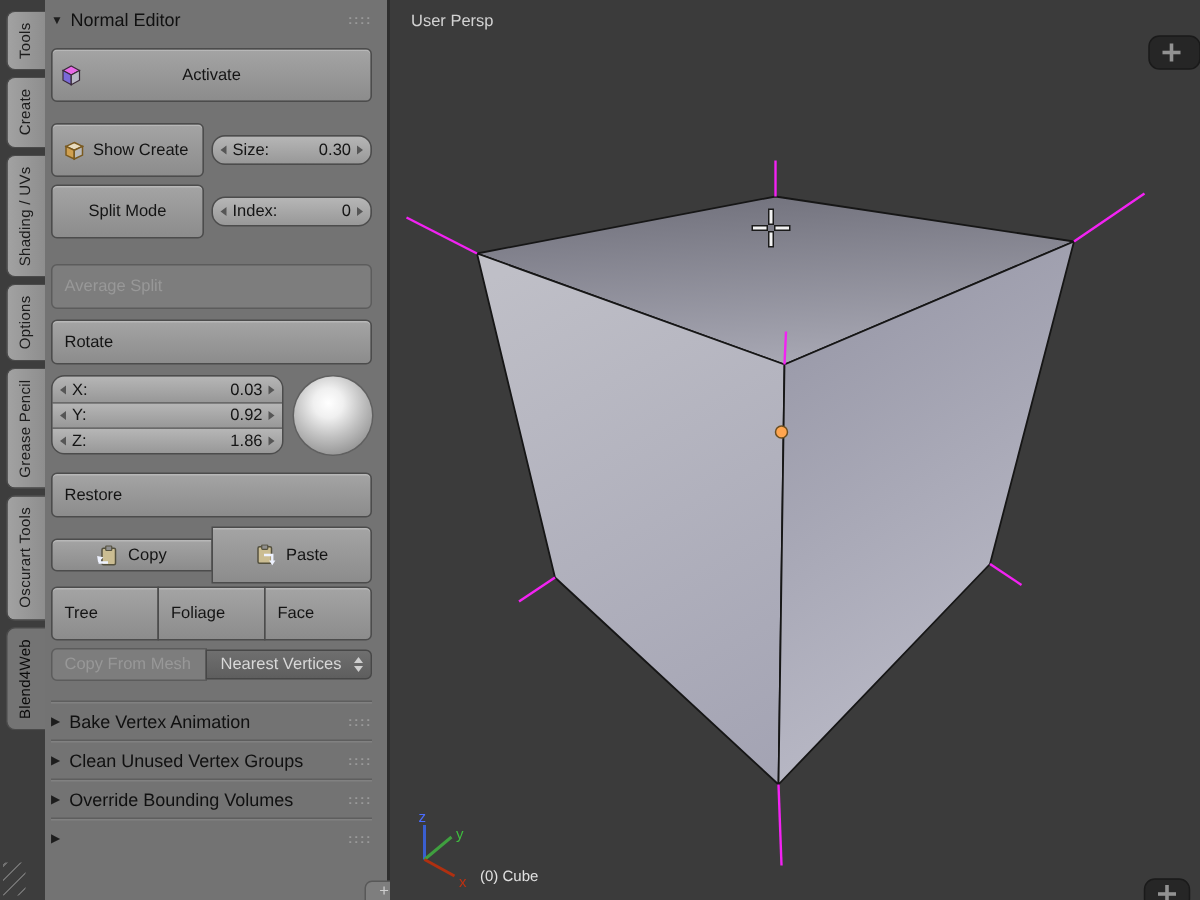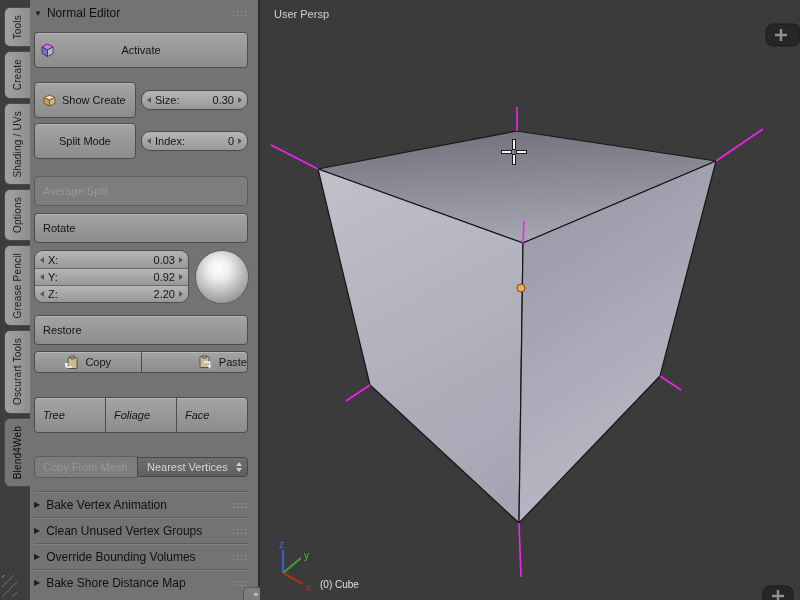--- a/index.html
+++ b/index.html
@@ -177,57 +177,57 @@
           </div>
           <div class="numfield">
             <span class="tri tri-l"></span>
             <span class="nf-label">Y:</span>
             <span class="nf-value">0.92</span>
             <span class="tri tri-r"></span>
           </div>
           <div class="numfield">
             <span class="tri tri-l"></span>
             <span class="nf-label">Z:</span>
-            <span class="nf-value">2.20</span>
+            <span class="nf-value">1.86</span>
             <span class="tri tri-r"></span>
           </div>
         </div>
         <div class="sphere"></div>
       </div>
 
       <div class="btn left-text" style="margin-bottom:6px;">
         <span>Restore</span>
       </div>
 
-      <div class="row joined" style="margin-bottom:24px;">
+      <div class="row joined" style="margin-bottom:2px;">
         <div class="btn" style="height:22px;">
           <span class="icon">
             <svg width="15" height="15" viewBox="0 0 15 15">
               <rect x="4" y="2.5" width="9" height="11" rx="1" fill="#cbbd92" stroke="#54513f" stroke-width="1"></rect>
               <rect x="6.5" y="1" width="4" height="3" rx="0.5" fill="#8f8f8f" stroke="#54513f" stroke-width="0.8"></rect>
               <path d="M8 12 L2.5 12 L2.5 9" fill="none" stroke="#eef2ff" stroke-width="1.6"></path>
               <polygon points="2.5,7 5,10.5 0,10.5" fill="#eef2ff" transform="rotate(-45 2.5 9.5)"></polygon>
             </svg>
           </span>
           <span>Copy</span>
         </div>
-        <div class="btn" style="height:22px;justify-content:flex-end;">
+        <div class="btn" style="height:38px;">
           <span class="icon">
             <svg width="15" height="15" viewBox="0 0 15 15">
               <rect x="2" y="1.5" width="9" height="11" rx="1" fill="#cbbd92" stroke="#54513f" stroke-width="1"></rect>
               <rect x="4.5" y="0.2" width="4" height="3" rx="0.5" fill="#8f8f8f" stroke="#54513f" stroke-width="0.8"></rect>
               <path d="M6 7 L11.5 7 L11.5 11" fill="none" stroke="#eef2ff" stroke-width="1.6"></path>
               <polygon points="11.5,13.8 9.4,10.6 13.6,10.6" fill="#eef2ff"></polygon>
             </svg>
           </span>
           <span>Paste</span>
         </div>
       </div>
 
-      <div class="row joined" style="margin-bottom:23px;font-style:italic;">
+      <div class="row joined" style="margin-bottom:5px;">
         <div class="btn tall left-text">
           <span>Tree</span>
         </div>
         <div class="btn tall left-text">
           <span>Foliage</span>
         </div>
         <div class="btn tall left-text">
           <span>Face</span>
         </div>
       </div>
@@ -255,21 +255,20 @@
         <span class="ctitle">Clean Unused Vertex Groups</span>
         <span class="dots">::::</span>
       </div>
       <div class="collapsed">
         <span class="arrow">▶</span>
         <span class="ctitle">Override Bounding Volumes</span>
         <span class="dots">::::</span>
       </div>
       <div class="collapsed">
         <span class="arrow">▶</span>
-        <span class="ctitle">Bake Shore Distance Map</span>
         <span class="dots">::::</span>
       </div>
 
       <div class="shelf-plus">+</div>
     </div>
   </div>
 
   <div class="viewport">
     <div class="vp-label">User Persp</div>
 

